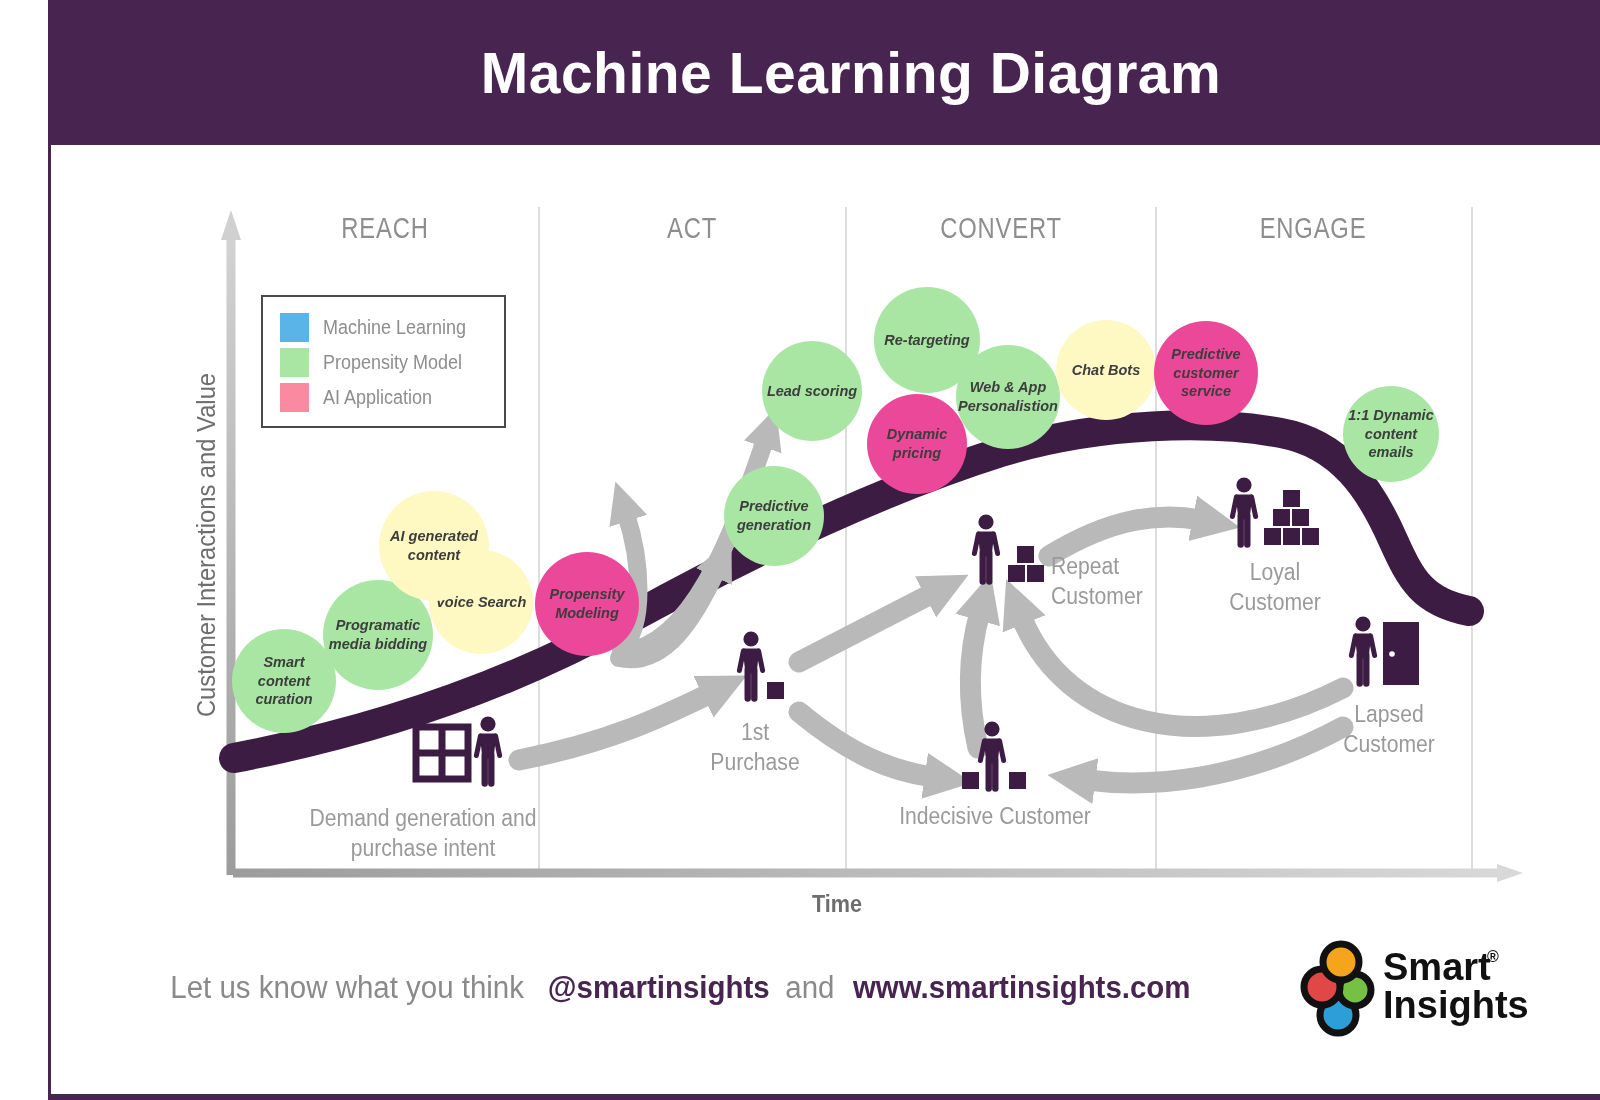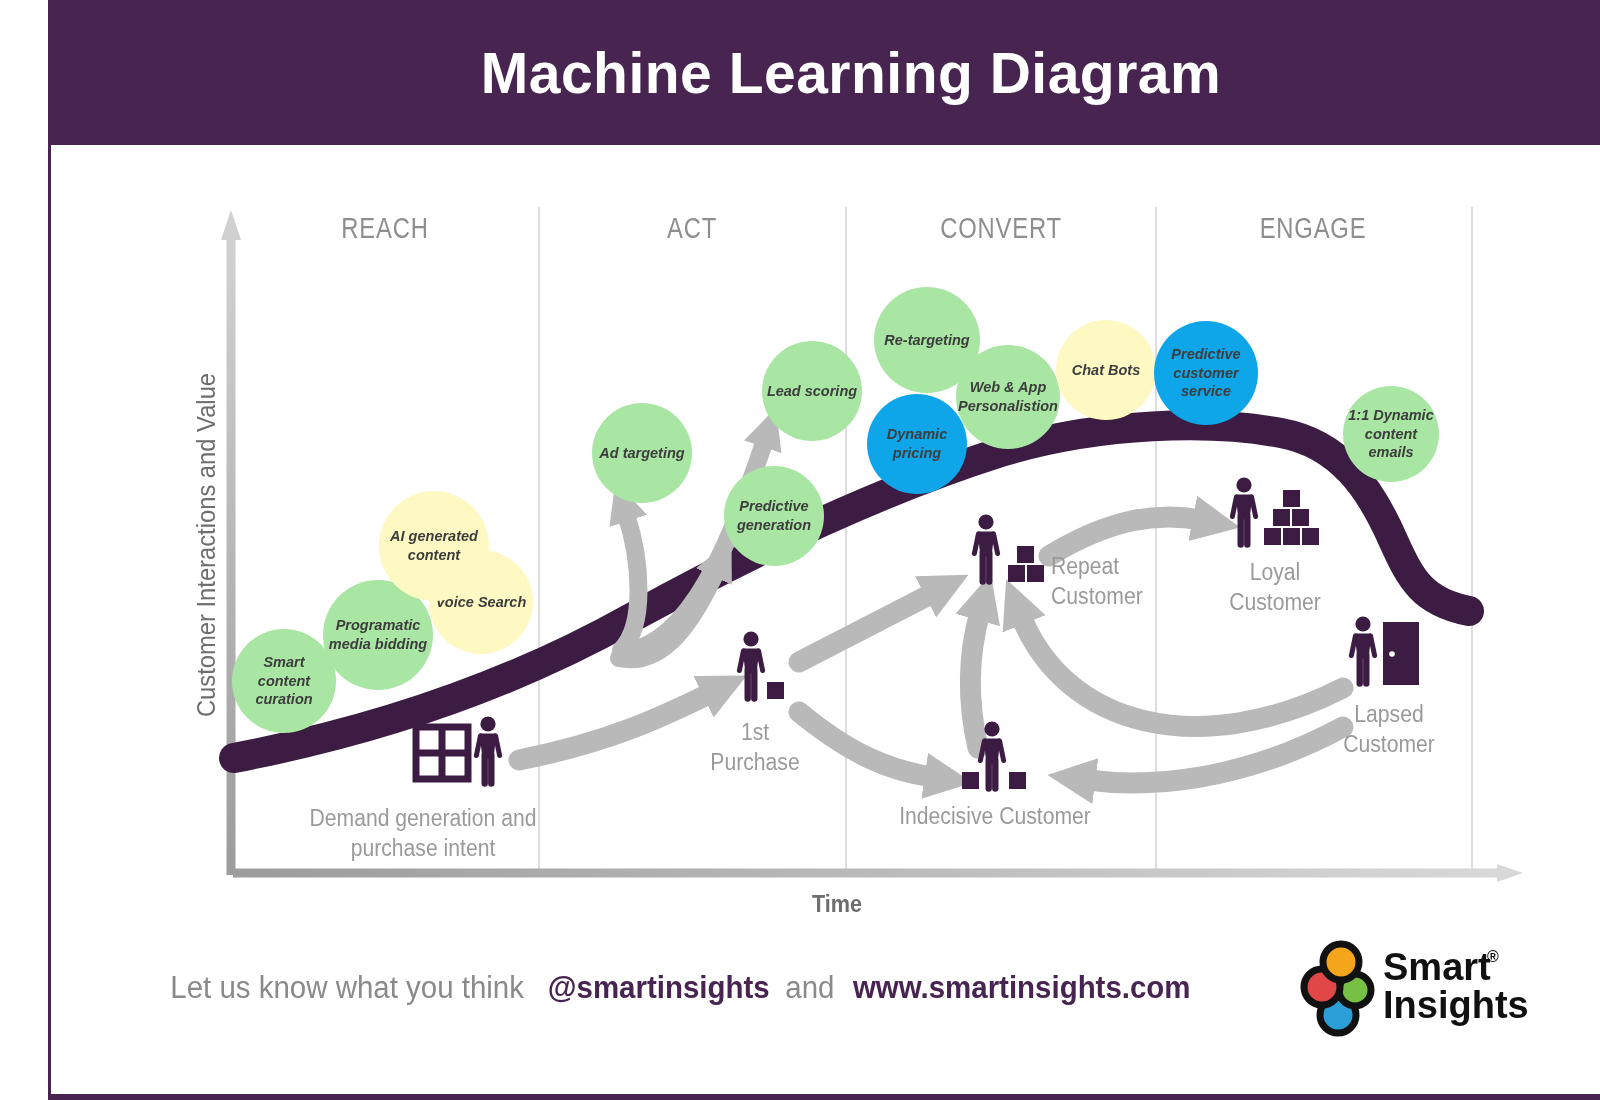--- a/index.html
+++ b/index.html
@@ -20,21 +20,21 @@
   
   .legend{position:absolute;left:210px;top:295px;width:245px;height:133px;background:#ffffff;
     border:2px solid #4a4a4a;box-sizing:border-box;padding:13px 0 0 17px;}
   .legend-row{display:flex;align-items:center;height:35px;}
   .swatch{width:29px;height:29px;margin-right:14px;flex:none;}
   .legend-label{color:#8e8e8e;font-size:20px;transform:scaleX(0.9);transform-origin:left center;white-space:nowrap;}
   
   .bubble{position:absolute;border-radius:50%;display:flex;align-items:center;justify-content:center;
     text-align:center;color:#3d3d3d;font-weight:700;font-size:14.5px;line-height:1.3;padding:4px;box-sizing:border-box;
     transform:none;font-style:italic;}
-  .ml{background:#0ea5e9;} .pm{background:#a9e6a4;} .ai{background:#fef9c3;}
+  .ml{background:#ec4899;} .pm{background:#a9e6a4;} .ai{background:#fef9c3;}
   
   .glabel{position:absolute;color:#9a9a9a;font-size:23px;line-height:1.3;}
   .center{text-align:center;transform:translateX(-50%) scaleX(0.92);}
   .yaxis-label{position:absolute;left:155px;top:545px;color:#6e6e6e;font-size:25px;white-space:nowrap;
     transform:translate(-50%,-50%) rotate(-90deg) scaleX(0.95);}
   .time-label{position:absolute;left:786px;top:890px;color:#6e6e6e;font-size:24px;font-weight:700;
     transform:translateX(-50%) scaleX(0.9);}
   
   .footer{position:absolute;left:110px;top:970px;font-size:31px;color:#8a8a8a;}
   .footer .purple{color:#482551;font-weight:700;}
@@ -153,26 +153,40 @@
   </svg>
 
   <div class="stage" style="left:334px">REACH</div>
   <div class="stage" style="left:641px">ACT</div>
   <div class="stage" style="left:950px">CONVERT</div>
   <div class="stage" style="left:1262px">ENGAGE</div>
 
   <div class="yaxis-label">Customer Interactions and Value</div>
   <div class="time-label">Time</div>
 
+  <div class="legend">
+    <div class="legend-row">
+      <div class="swatch" style="background-color: rgb(91, 180, 232);"></div>
+      <div class="legend-label">Machine Learning</div>
+    </div>
+    <div class="legend-row">
+      <div class="swatch" style="background-color: rgb(169, 230, 164);"></div>
+      <div class="legend-label">Propensity Model</div>
+    </div>
+    <div class="legend-row">
+      <div class="swatch" style="background-color: rgb(249, 138, 160);"></div>
+      <div class="legend-label">AI Application</div>
+    </div>
+  </div>
 
   <div class="bubble pm" style="left:181px;top:629px;width:104px;height:104px">Smart content curation</div>
   <div class="bubble pm" style="left:272px;top:580px;width:110px;height:110px">Programatic media bidding</div>
   <div class="bubble ai" style="left:378px;top:550px;width:104px;height:104px">Voice Search</div>
   <div class="bubble ai" style="left:328px;top:491px;width:110px;height:110px">AI generated content</div>
-  <div class="bubble pm" style="left:541px;top:403px;width:100px;height:100px">Ad targeting</div>
+  <div class="bubble ml" style="left:484px;top:552px;width:104px;height:104px">Propensity Modeling</div>
   <div class="bubble pm" style="left:711px;top:341px;width:100px;height:100px">Lead scoring</div>
   <div class="bubble pm" style="left:673px;top:466px;width:100px;height:100px">Predictive generation</div>
   <div class="bubble pm" style="left:823px;top:287px;width:106px;height:106px">Re-targeting</div>
   <div class="bubble ml" style="left:816px;top:394px;width:100px;height:100px">Dynamic pricing</div>
   <div class="bubble pm" style="left:905px;top:345px;width:104px;height:104px">Web &amp; App Personalistion</div>
   <div class="bubble ai" style="left:1005px;top:320px;width:100px;height:100px">Chat Bots</div>
   <div class="bubble pm" style="left:1292px;top:386px;width:96px;height:96px">1:1 Dynamic content emails</div>
   <div class="bubble ml" style="left:1103px;top:321px;width:104px;height:104px">Predictive customer service</div>
 
   <div class="glabel center" style="left:372px;top:804px;width:260px">Demand generation and purchase intent</div>

